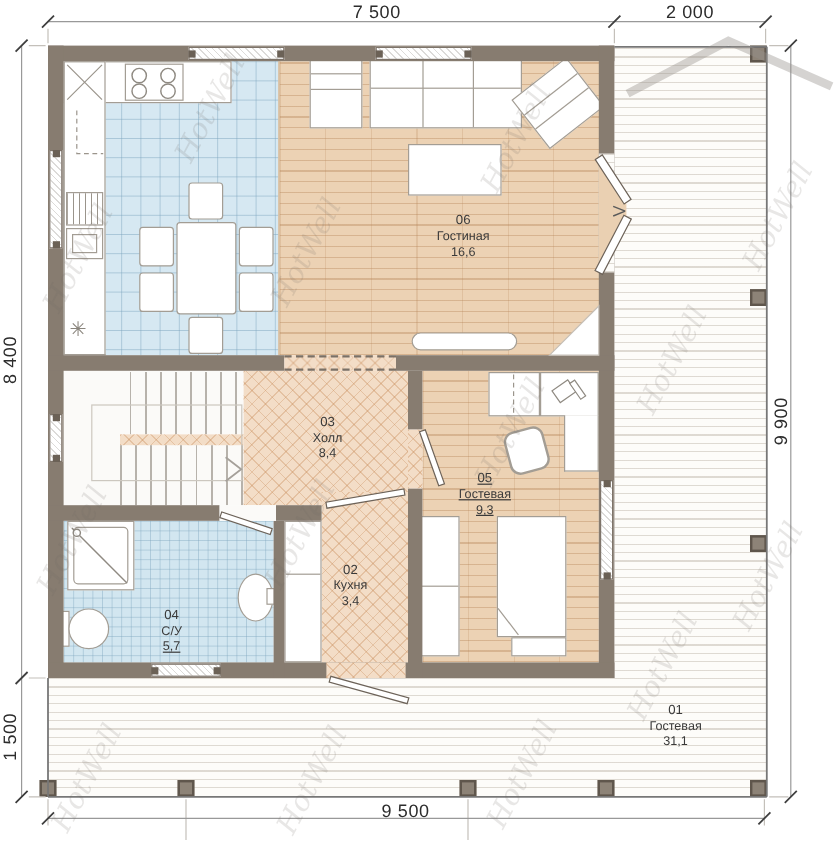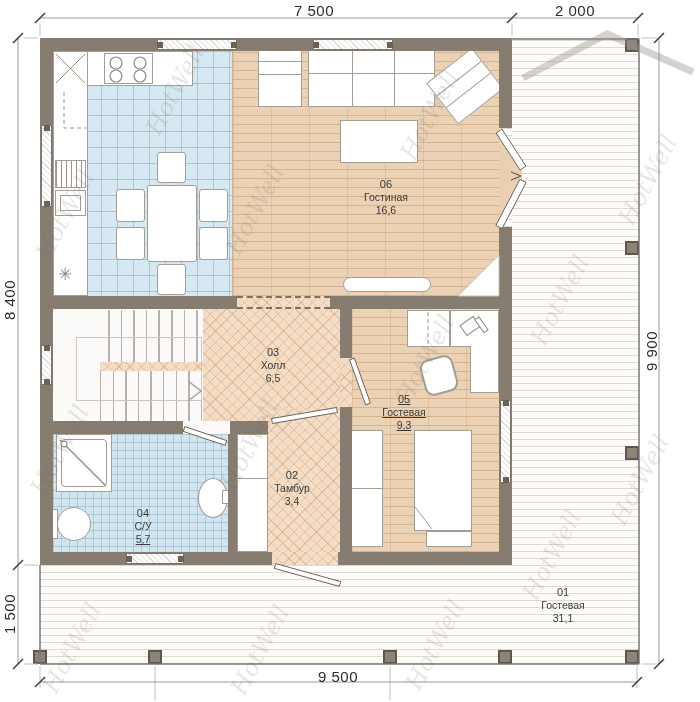--- a/index.html
+++ b/index.html
@@ -251,35 +251,35 @@
   </svg>
 
   <div class="rlabel" style="left:370px;top:178px;margin-left:16px;">
     <span class="num" style="display:block;">06</span>
     <span style="display:block;">Гостиная</span>
     <span style="display:block;">16,6</span>
   </div>
   <div class="rlabel" style="left:273px;top:346px;">
     <span class="num" style="display:block;">03</span>
     <span style="display:block;">Холл</span>
-    <span style="display:block;">6,5</span>
+    <span style="display:block;">8,4</span>
   </div>
   <div class="rlabel" style="left:404px;top:393px;text-decoration:underline;">
     <span class="num" style="display:block;">05</span>
     <span style="display:block;">Гостевая</span>
     <span style="display:block;">9,3</span>
   </div>
   <div class="rlabel" style="left:143px;top:467px;margin-top:40px;">
     <span class="num" style="display:block;">04</span>
     <span style="display:block;">С/У</span>
     <span style="display:block;text-decoration:underline;">5,7</span>
   </div>
   <div class="rlabel" style="left:292px;top:469px;">
     <span class="num" style="display:block;">02</span>
-    <span style="display:block;">Тамбур</span>
+    <span style="display:block;">Кухня</span>
     <span style="display:block;">3,4</span>
   </div>
   <div class="rlabel" style="left:563px;top:586px;">
     <span class="num" style="display:block;">01</span>
     <span style="display:block;">Гостевая</span>
     <span style="display:block;">31,1</span>
   </div>
 
   <div class="dim h" style="left:276px;top:2px;margin-left:38px;">7 500</div>
   <div class="dim h" style="left:575px;top:2px;">2 000</div>

